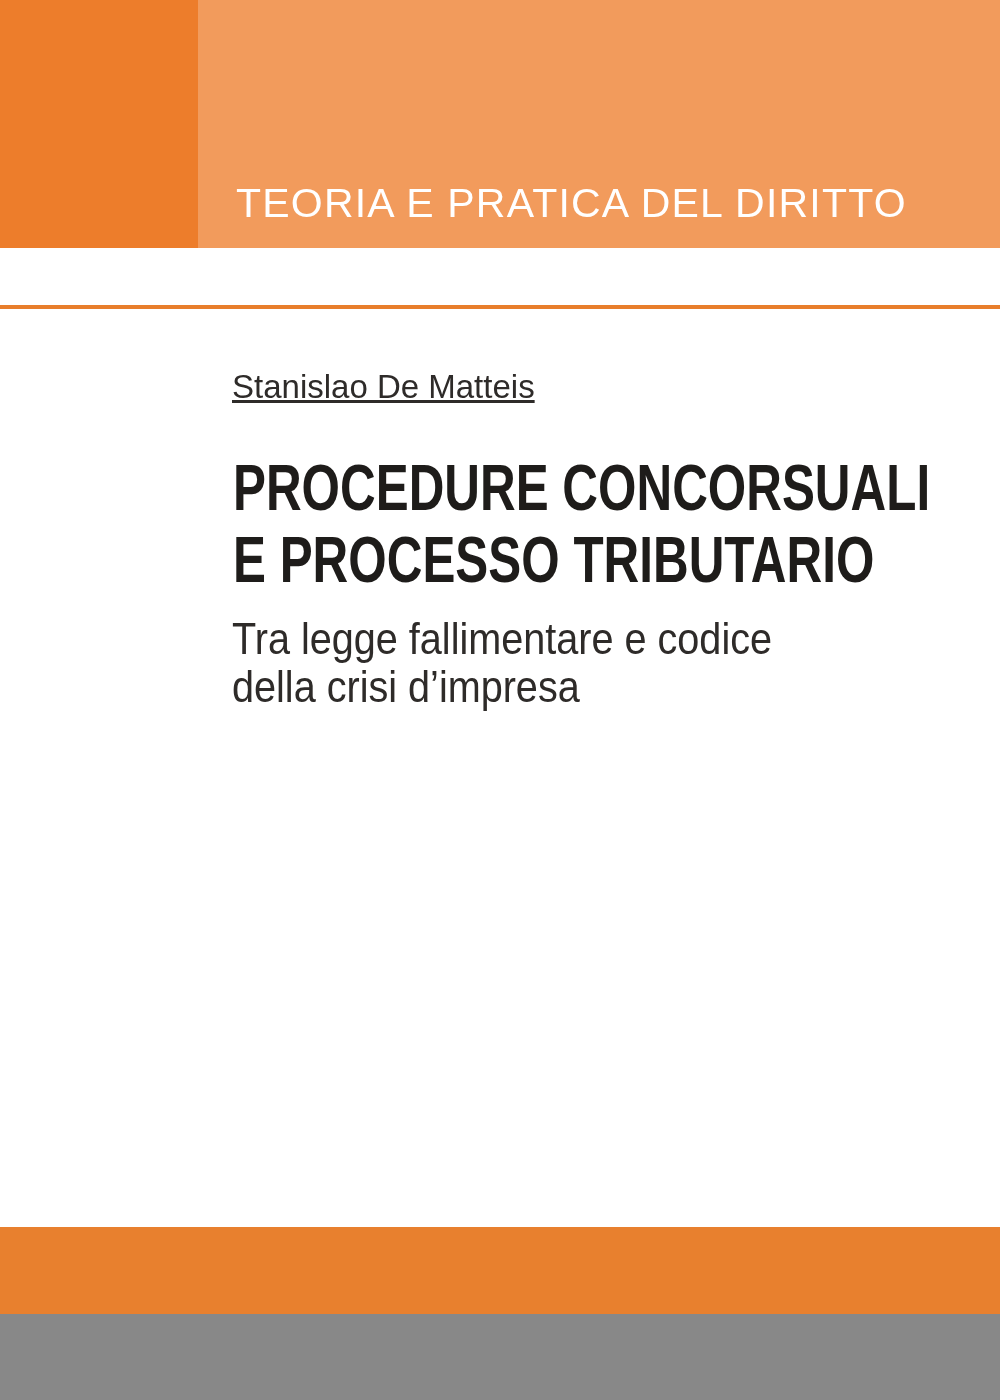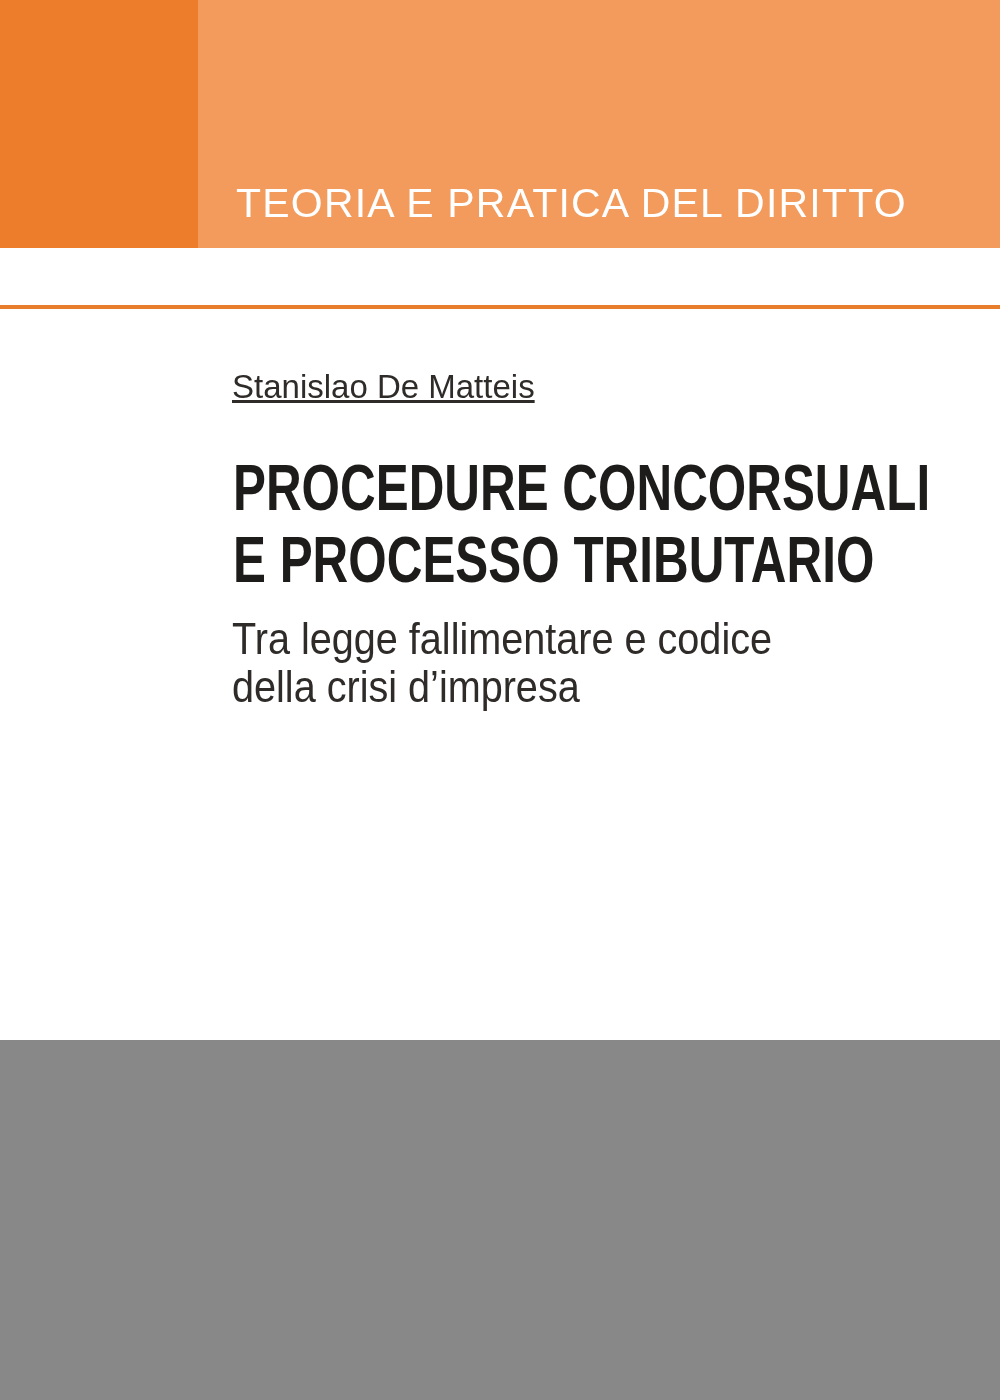--- a/index.html
+++ b/index.html
@@ -8,21 +8,21 @@
     --color-rule:#E87E2B;
     --color-footer:#E8802E;
     --color-title-text:#1E1C1A;
     --color-body-text:#2E2B29;
     --color-white:#FFFFFF;
   }
   *{margin:0;padding:0;box-sizing:border-box;}
   html,body{background:#888;}
   body{font-family:"Liberation Sans","DejaVu Sans",sans-serif;}
   .page{
-    position:relative;width:1000px;height:1040px;margin:0 auto;
+    position:relative;width:1000px;height:1314px;margin:0 auto;
     background:var(--color-white);overflow:hidden;
   }
   
   .header-band{
     position:absolute;left:0;top:0;width:1000px;height:248px;
     background:var(--color-header-light);
   }
   .header-dark-block{
     position:absolute;left:0;top:0;width:198px;height:248px;
     background:var(--color-header-dark);

